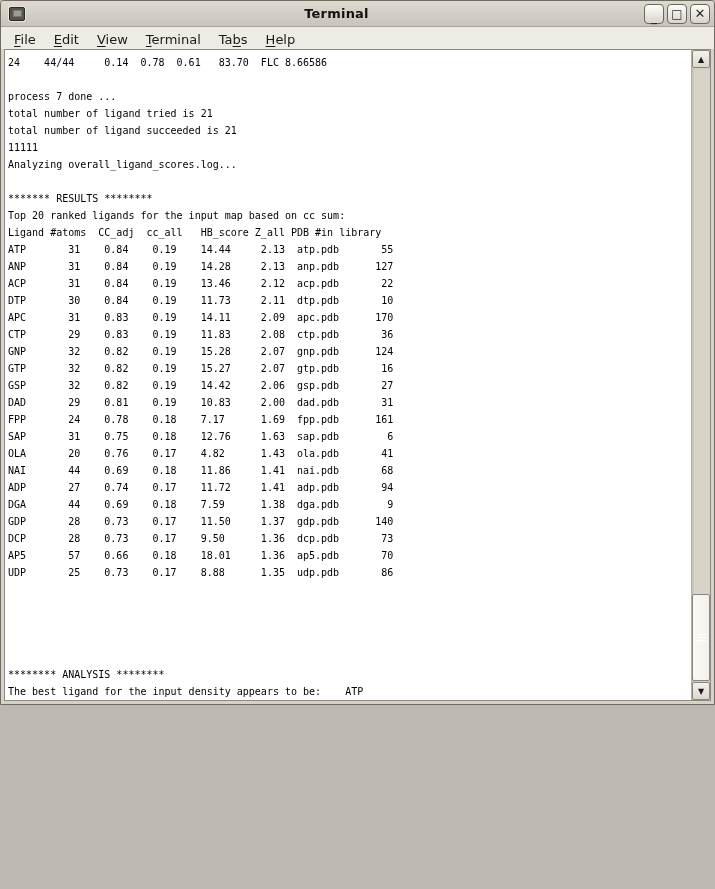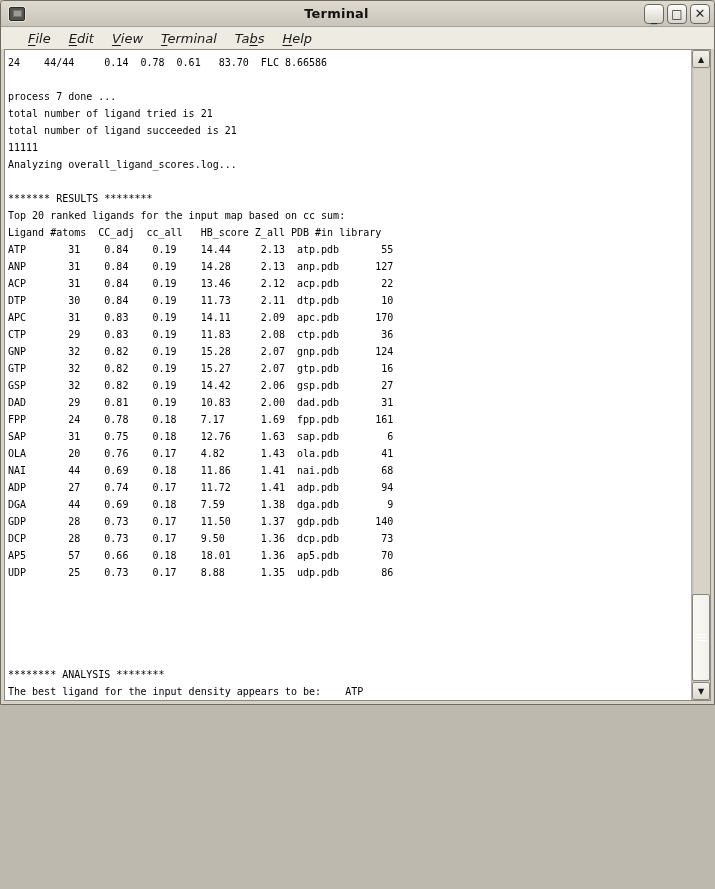--- a/index.html
+++ b/index.html
@@ -27,24 +27,23 @@
     width:20px;height:20px;border:1px solid #6b675f;border-radius:4px;
     background:linear-gradient(to bottom,#fefdfb,#d8d5cd);
     display:flex;align-items:center;justify-content:center;
     font-size:12px;font-weight:bold;color:#2e2c28;line-height:18px;
     box-shadow:inset 0 1px 0 #fff;
   }
   .win-btn .glyph{display:block;}
   .win-btn .glyph-min{margin-top:6px;}
   .win-btn .glyph-close{font-size:13px;}
   .menubar{
-    height:22px;flex:0 0 22px;display:flex;align-items:center;
+    height:22px;flex:0 0 22px;display:flex;align-items:flex-end;
     background:var(--menubar-bg,#eeebe2);
-    padding:0 18px;
-    font-style:italic;
+    padding:0 4px;
   }
   .menu-item{font-size:13px;color:#1a1a1a;padding:2px 9px;cursor:default;}
   .menu-item u{text-decoration:underline;text-underline-offset:2px;}
   .content{
     flex:1;margin:0 3px 3px 3px;
     border:1px solid #8e8a82;
     background:var(--terminal-bg,#fff);
     display:flex;overflow:hidden;
   }
   .term{

